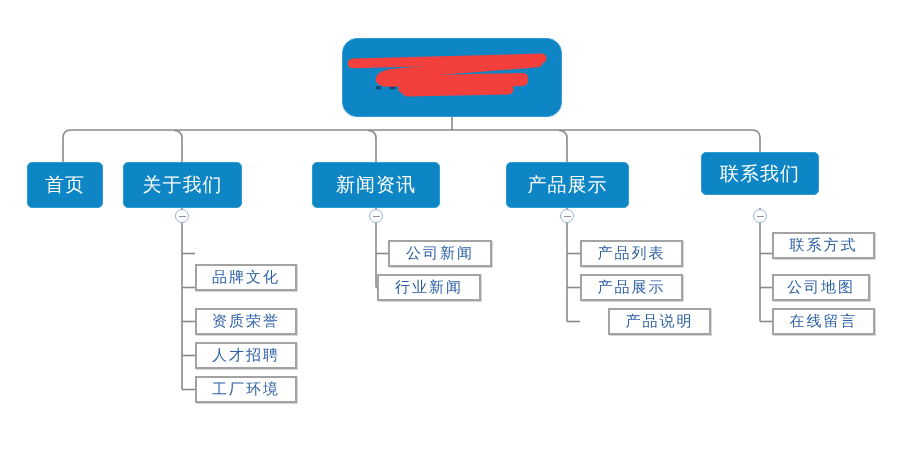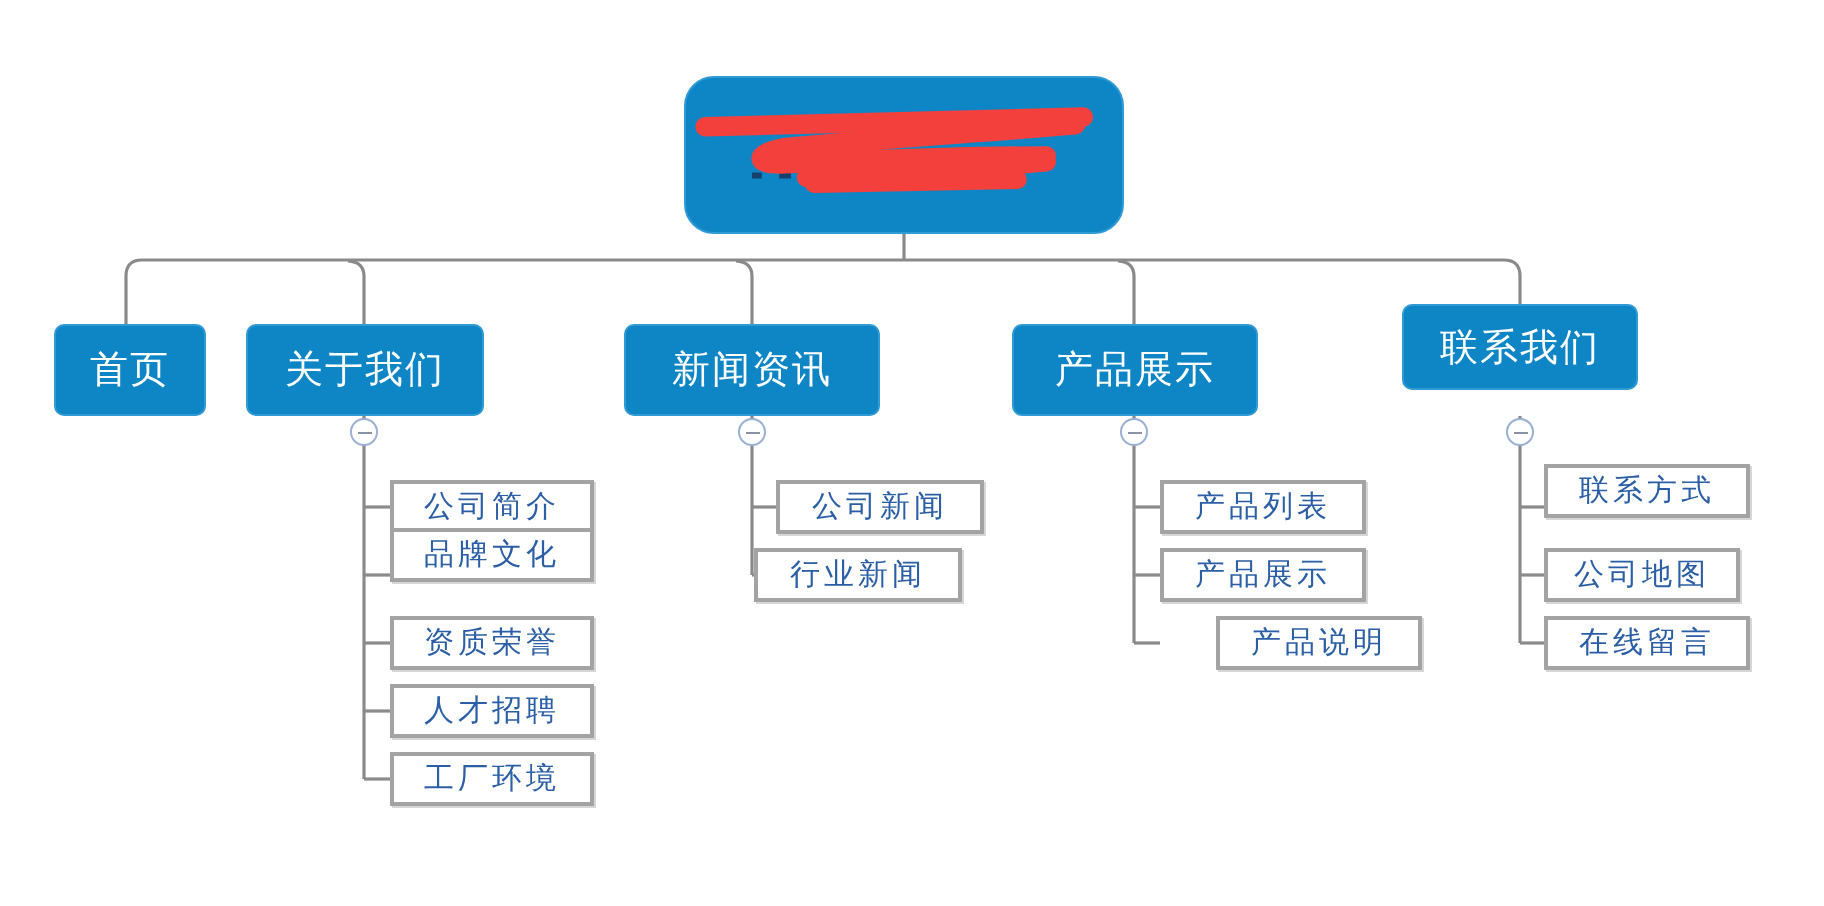--- a/index.html
+++ b/index.html
@@ -109,23 +109,20 @@
   <div class="collapse" style="left:369px;top:209px">
     <span class="minus"></span>
   </div>
   <div class="collapse" style="left:560px;top:209px">
     <span class="minus"></span>
   </div>
   <div class="collapse" style="left:753px;top:209px">
     <span class="minus"></span>
   </div>
 
-  <div class="child" style="left:195px;top:240px;width:102px;height:27px">
-    <span>公司简介</span>
-  </div>
   <div class="child" style="left:195px;top:264px;width:102px;height:27px">
     <span>品牌文化</span>
   </div>
   <div class="child" style="left:195px;top:342px;width:102px;height:27px">
     <span>人才招聘</span>
   </div>
   <div class="child" style="left:195px;top:308px;width:102px;height:27px">
     <span>资质荣誉</span>
   </div>
   <div class="child" style="left:388px;top:240px;width:104px;height:27px">

